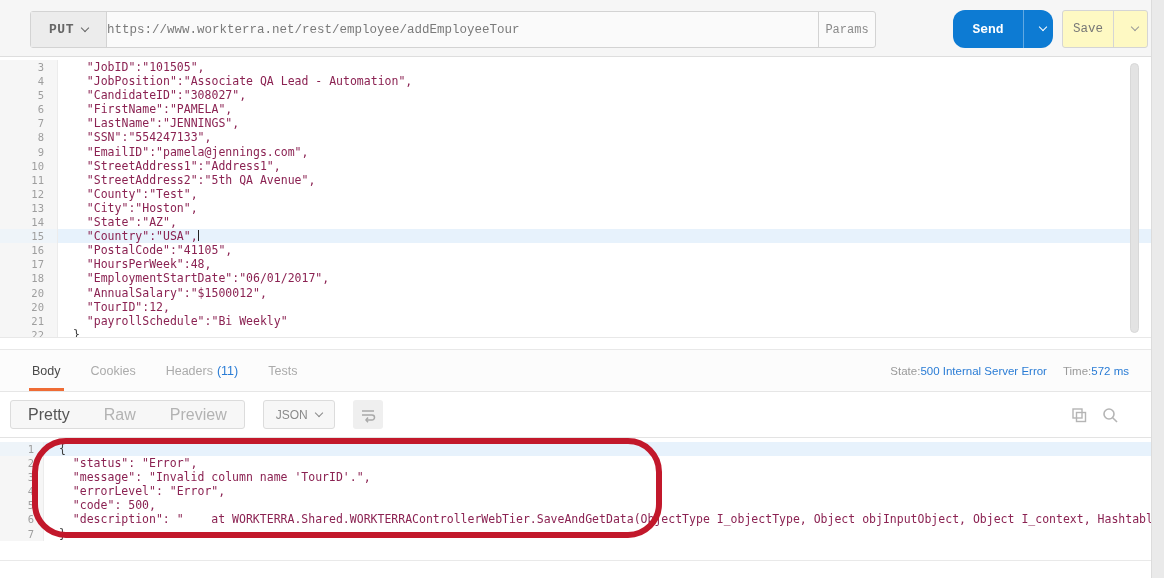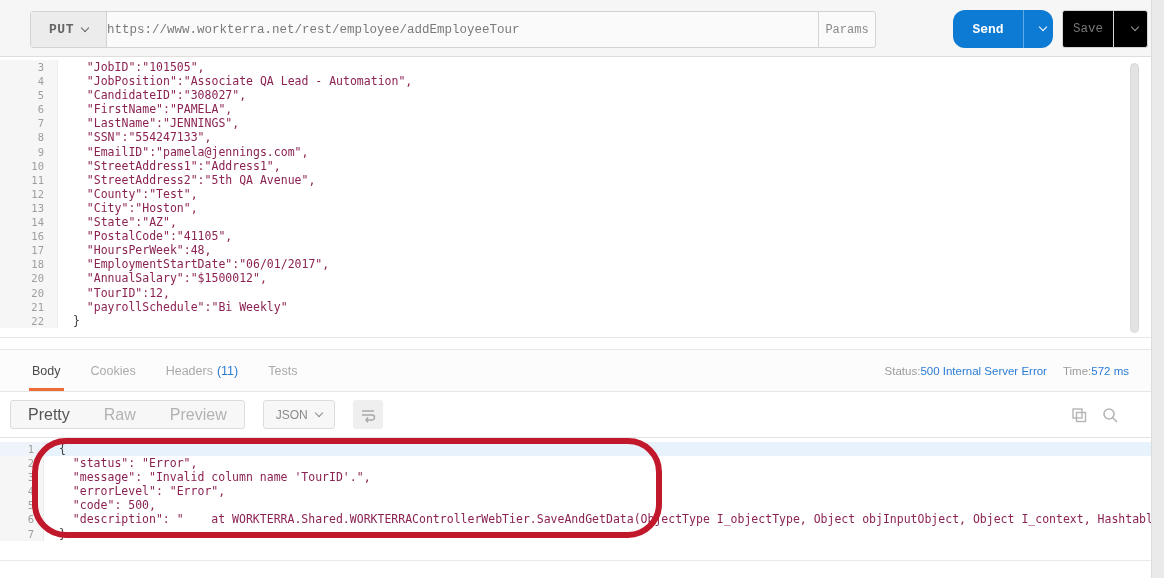--- a/index.html
+++ b/index.html
@@ -11,21 +11,21 @@
   
   #topbar { left:0; top:0; width:1164px; height:57px; background:#f6f6f6; border-bottom:1px solid #dedede;font-family:Liberation Mono, monospace; }
   #url-group { left:30px; top:11px; width:846px; height:37px; border:1px solid #d3d3d3; border-radius:3px; background:#fafafa; display:flex; }
   #method-select { width:76px; background:#ececec; border-right:1px solid #d3d3d3; display:flex; align-items:center; justify-content:center; color:#666; font-size:13px; font-weight:600; letter-spacing:.5px; cursor:pointer; }
   #url-input { flex:1; display:flex; align-items:center; color:#7a7a7a; font-size:12.5px; white-space:nowrap; overflow:hidden; }
   #params-btn { width:57px; border-left:1px solid #d3d3d3; display:flex; align-items:center; justify-content:center; color:#8a8a8a; font-size:12px; cursor:pointer; }
   .chev { display:inline-block; width:6px; height:6px; border-right:1.5px solid currentColor; border-bottom:1.5px solid currentColor; transform:rotate(45deg); margin-left:8px; position:relative; top:-2px; }
   #send-group { left:953px; top:10px; height:38px; display:flex; border-radius:12px; overflow:hidden; }
   #send-btn { width:70px; color:#fff; font-size:13px; font-weight:700; display:flex; align-items:center; justify-content:center; cursor:pointer; }
   #send-drop { width:30px; display:flex; align-items:center; justify-content:center; color:#fff; border-left:1px solid rgba(255,255,255,.35); cursor:pointer; }
-  #save-group { left:1062px; top:10px; height:38px; display:flex; background:#000000; border:1px solid #d5d5d5; border-radius:3px; overflow:hidden; }
+  #save-group { left:1062px; top:10px; height:38px; display:flex; background:#fef9c3; border:1px solid #d5d5d5; border-radius:3px; overflow:hidden; }
   #save-btn { width:50px; color:#777; font-size:12.5px; display:flex; align-items:center; justify-content:center; cursor:pointer; }
   #save-drop { width:34px; display:flex; align-items:center; justify-content:center; color:#999; border-left:1px solid #d5d5d5; cursor:pointer; }
 
   
   .editor { background:#fff; overflow:hidden; }
   #req-editor { left:0; top:57px; width:1151px; height:281px; border-bottom:1px solid #e8e8e8; padding-top:3px; }
   #res-editor { left:0; top:437px; width:1151px; height:124px; border-top:1px solid #e3e3e3; border-bottom:1px solid #e9e9e9; padding-top:4px; }
   .cm-row { display:flex; height:14.1px; line-height:14.1px; font-family:"DejaVu Sans Mono", monospace; font-size:11.5px; white-space:pre; }
   .cm-gutter { flex:none; text-align:right; color:#9e9e9e; background:#f6f6f6; border-right:1px solid #ececec; font-size:10.5px; }
   #req-editor .cm-gutter { width:58px; padding-right:13px; }
@@ -105,20 +105,21 @@
       <div class="cm-row"><span class="cm-gutter">5</span><span class="cm-code kind-code">  "CandidateID":"308027",</span></div>
       <div class="cm-row"><span class="cm-gutter">6</span><span class="cm-code kind-code">  "FirstName":"PAMELA",</span></div>
       <div class="cm-row"><span class="cm-gutter">7</span><span class="cm-code kind-code">  "LastName":"JENNINGS",</span></div>
       <div class="cm-row"><span class="cm-gutter">8</span><span class="cm-code kind-code">  "SSN":"554247133",</span></div>
       <div class="cm-row"><span class="cm-gutter">9</span><span class="cm-code kind-code">  "EmailID":"pamela@jennings.com",</span></div>
       <div class="cm-row"><span class="cm-gutter">10</span><span class="cm-code kind-code">  "StreetAddress1":"Address1",</span></div>
       <div class="cm-row"><span class="cm-gutter">11</span><span class="cm-code kind-code">  "StreetAddress2":"5th QA Avenue",</span></div>
       <div class="cm-row"><span class="cm-gutter">12</span><span class="cm-code kind-code">  "County":"Test",</span></div>
       <div class="cm-row"><span class="cm-gutter">13</span><span class="cm-code kind-code">  "City":"Hoston",</span></div>
       <div class="cm-row"><span class="cm-gutter">14</span><span class="cm-code kind-code">  "State":"AZ",</span></div>
+      <div class="cm-row active"><span class="cm-gutter">15</span><span class="cm-code kind-code">  "Country":"USA",<span class="cm-cursor"></span></span></div>
       <div class="cm-row"><span class="cm-gutter">16</span><span class="cm-code kind-code">  "PostalCode":"41105",</span></div>
       <div class="cm-row"><span class="cm-gutter">17</span><span class="cm-code kind-code">  "HoursPerWeek":48,</span></div>
       <div class="cm-row"><span class="cm-gutter">18</span><span class="cm-code kind-code">  "EmploymentStartDate":"06/01/2017",</span></div>
       <div class="cm-row"><span class="cm-gutter">20</span><span class="cm-code kind-code">  "AnnualSalary":"$1500012",</span></div>
       <div class="cm-row"><span class="cm-gutter">20</span><span class="cm-code kind-code">  "TourID":12,</span></div>
       <div class="cm-row"><span class="cm-gutter">21</span><span class="cm-code kind-code">  "payrollSchedule":"Bi Weekly"</span></div>
       <div class="cm-row"><span class="cm-gutter">22</span><span class="cm-code kind-brace">}</span></div>
     </div>
   <div class="abs" id="req-scrollbar"></div>
 
@@ -133,21 +134,21 @@
         <div class="tab">
           <span>Headers</span>
           <span class="count">(11)</span>
         </div>
         <div class="tab">
           <span>Tests</span>
         </div>
       </div>
     <div id="meta-right">
       <span>
-        <span class="meta-label">Status:</span><span class="meta-value">500 Internal Server Error</span>
+        <span class="meta-label">State:</span><span class="meta-value">500 Internal Server Error</span>
       </span>
       <span>
         <span class="meta-label">Time:</span><span class="meta-value">572 ms</span>
       </span>
     </div>
   </div>
 
   <div class="abs" id="res-toolbar">
     <div id="views">
         <div class="view-seg active">Pretty</div>

